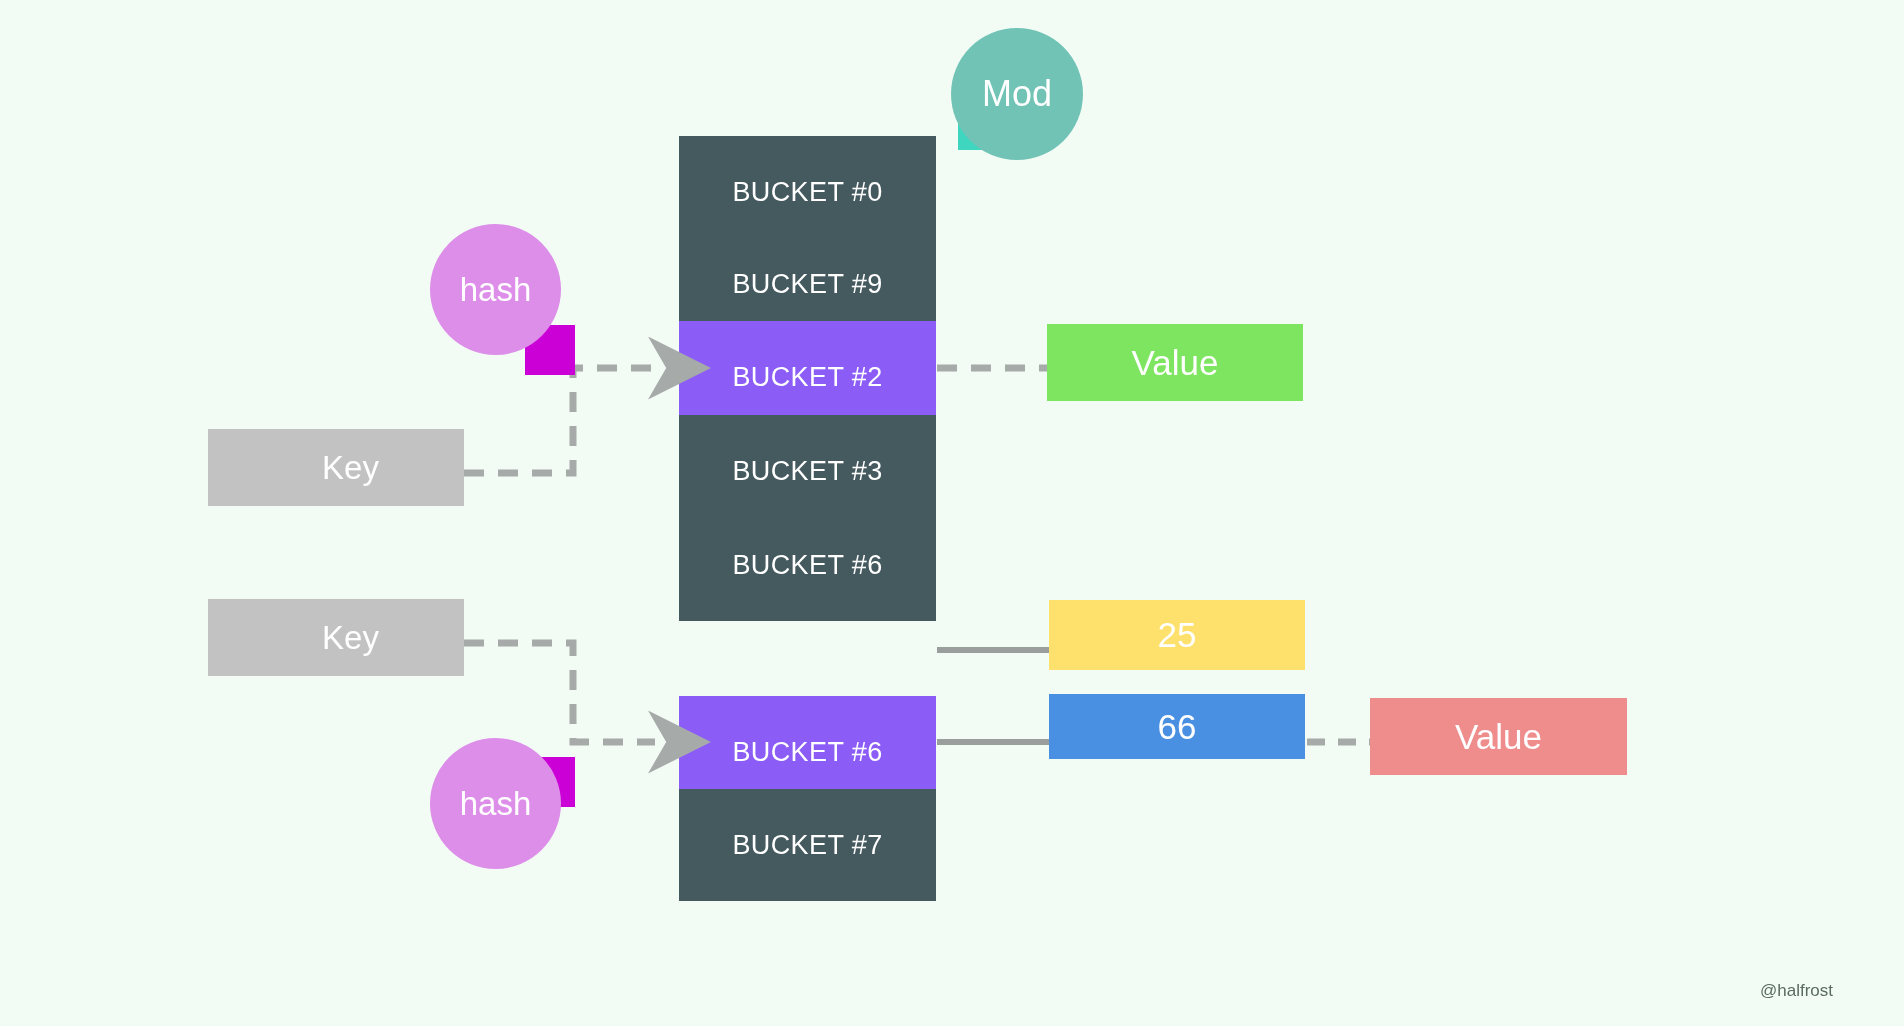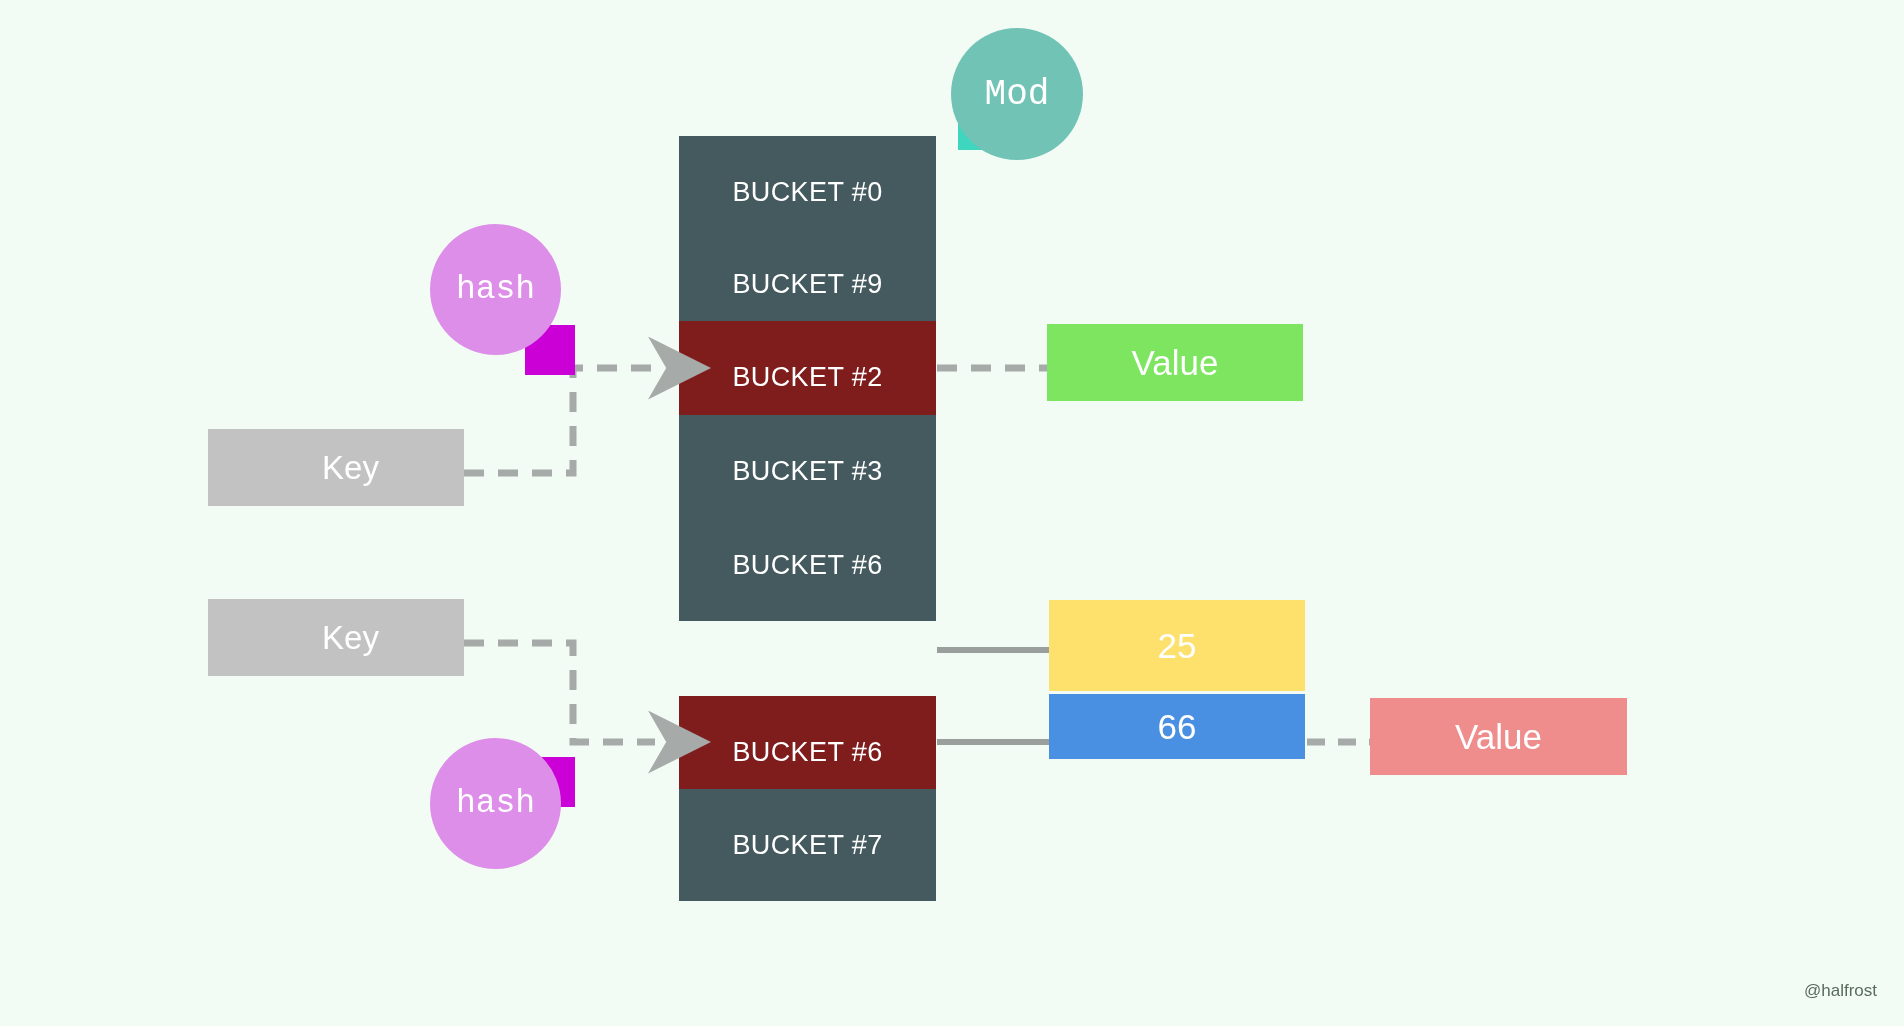--- a/index.html
+++ b/index.html
@@ -31,21 +31,21 @@
     box-sizing: border-box;
     background: #455a5f;
     color: #ffffff;
     display: flex;
     align-items: center;
     justify-content: center;
     font-size: 27px;
     letter-spacing: 0.4px;
     font-family: "Liberation Sans", sans-serif;
   }
-  .bucket.hit { background: #7f1d1d; }
+  .bucket.hit { background: #8b5cf6; }
 
   
   .boxlbl {
     position: absolute;
     box-sizing: border-box;
     display: flex;
     align-items: center;
     justify-content: center;
     color: #ffffff;
     font-family: "Liberation Sans", sans-serif;
@@ -65,39 +65,39 @@
   }
   .value-red {
     background: #ef8c8c;
     width: 257px;
     height: 77px;
     font-size: 35px;
   }
   .num-yellow {
     background: #fde16c;
     width: 256px;
-    height: 91px;
+    height: 70px;
     font-size: 35px;
   }
   .num-blue {
     background: #4a90e2;
     width: 256px;
     height: 65px;
     font-size: 35px;
   }
 
   
   .circ {
     position: absolute;
     border-radius: 50%;
     display: flex;
     align-items: center;
     justify-content: center;
     color: #ffffff;
-    font-family: Liberation Mono, monospace;
+    font-family: Liberation Sans, sans-serif;
     z-index: 3;
   }
   .circ-mod {
     background: #71c3b6;
     width: 132px;
     height: 132px;
     font-size: 36px;
   }
   .circ-hash {
     background: #dd8ee8;
@@ -205,15 +205,15 @@
     <span>25</span>
   </div>
   <div class="boxlbl num-blue" style="left:1049px; top:694px">
     <span>66</span>
   </div>
 
   <div class="boxlbl value-red" style="left:1370px; top:698px">
     <span>Value</span>
   </div>
 
-  <div class="watermark" style="left:1804px; top:981px">@halfrost</div>
+  <div class="watermark" style="left:1760px; top:981px">@halfrost</div>
 
 </div>
 
 </body></html>

